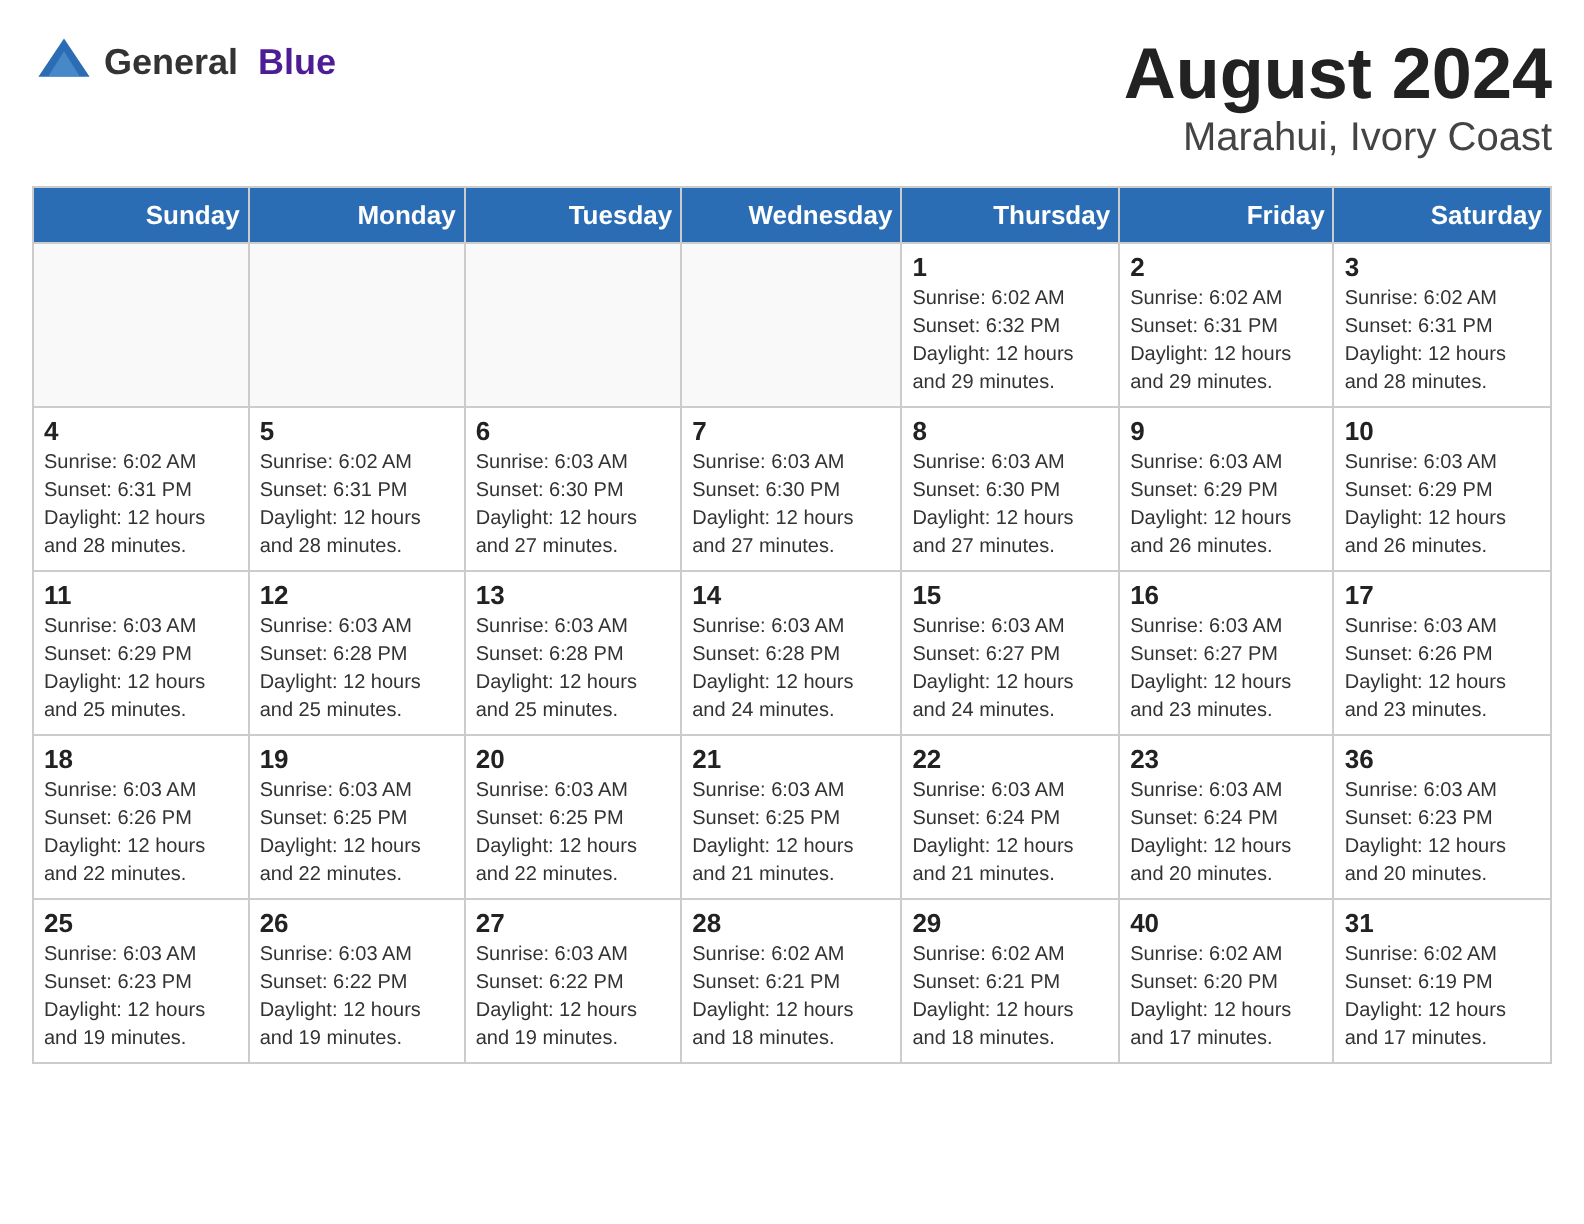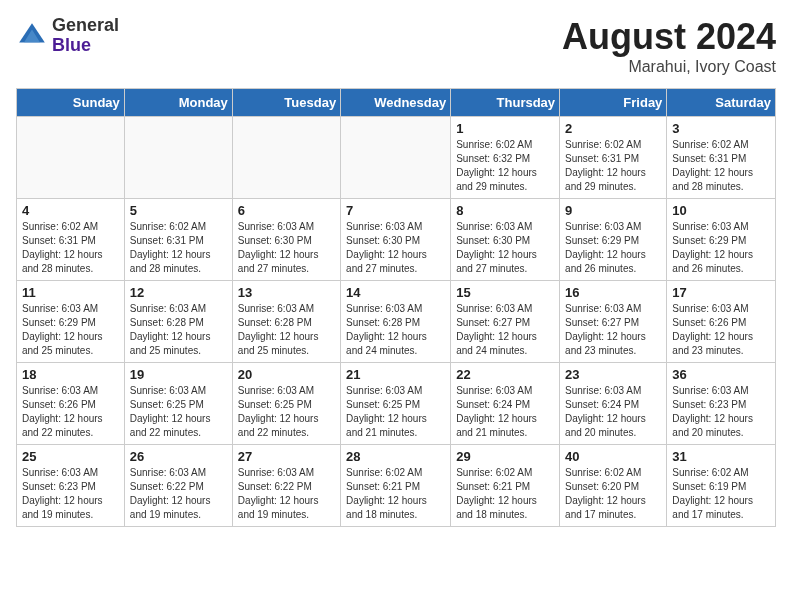--- a/index.html
+++ b/index.html
@@ -15,22 +15,23 @@
       align-items: flex-start;
       justify-content: space-between;
       margin-bottom: 12px;
     }
     .logo {
       display: flex;
       align-items: center;
     }
     .logo-text {
       display: flex;
-      flex-direction: column;
+      flex-direction: row;
       line-height: 1.1;
+      gap: 10px;
     }
     .logo-general {
       font-size: 18px;
       font-weight: bold;
       color: #333;
     }
     .logo-blue {
       font-size: 18px;
       font-weight: bold;
       color: #4c1d95;
@@ -43,21 +44,21 @@
     .title-block {
       text-align: right;
     }
     .main-title {
       font-size: 36px;
       font-weight: bold;
       color: #222;
       margin-left: 40px;
     }
     .subtitle {
-      font-size: 16px;
+      font-size: 20px;
       color: #444;
     }
     .calendar {
       width: 100%;
       border-collapse: collapse;
     }
     .calendar th {
       background: #2a6db5;
       color: #fff;
       font-size: 13px;

